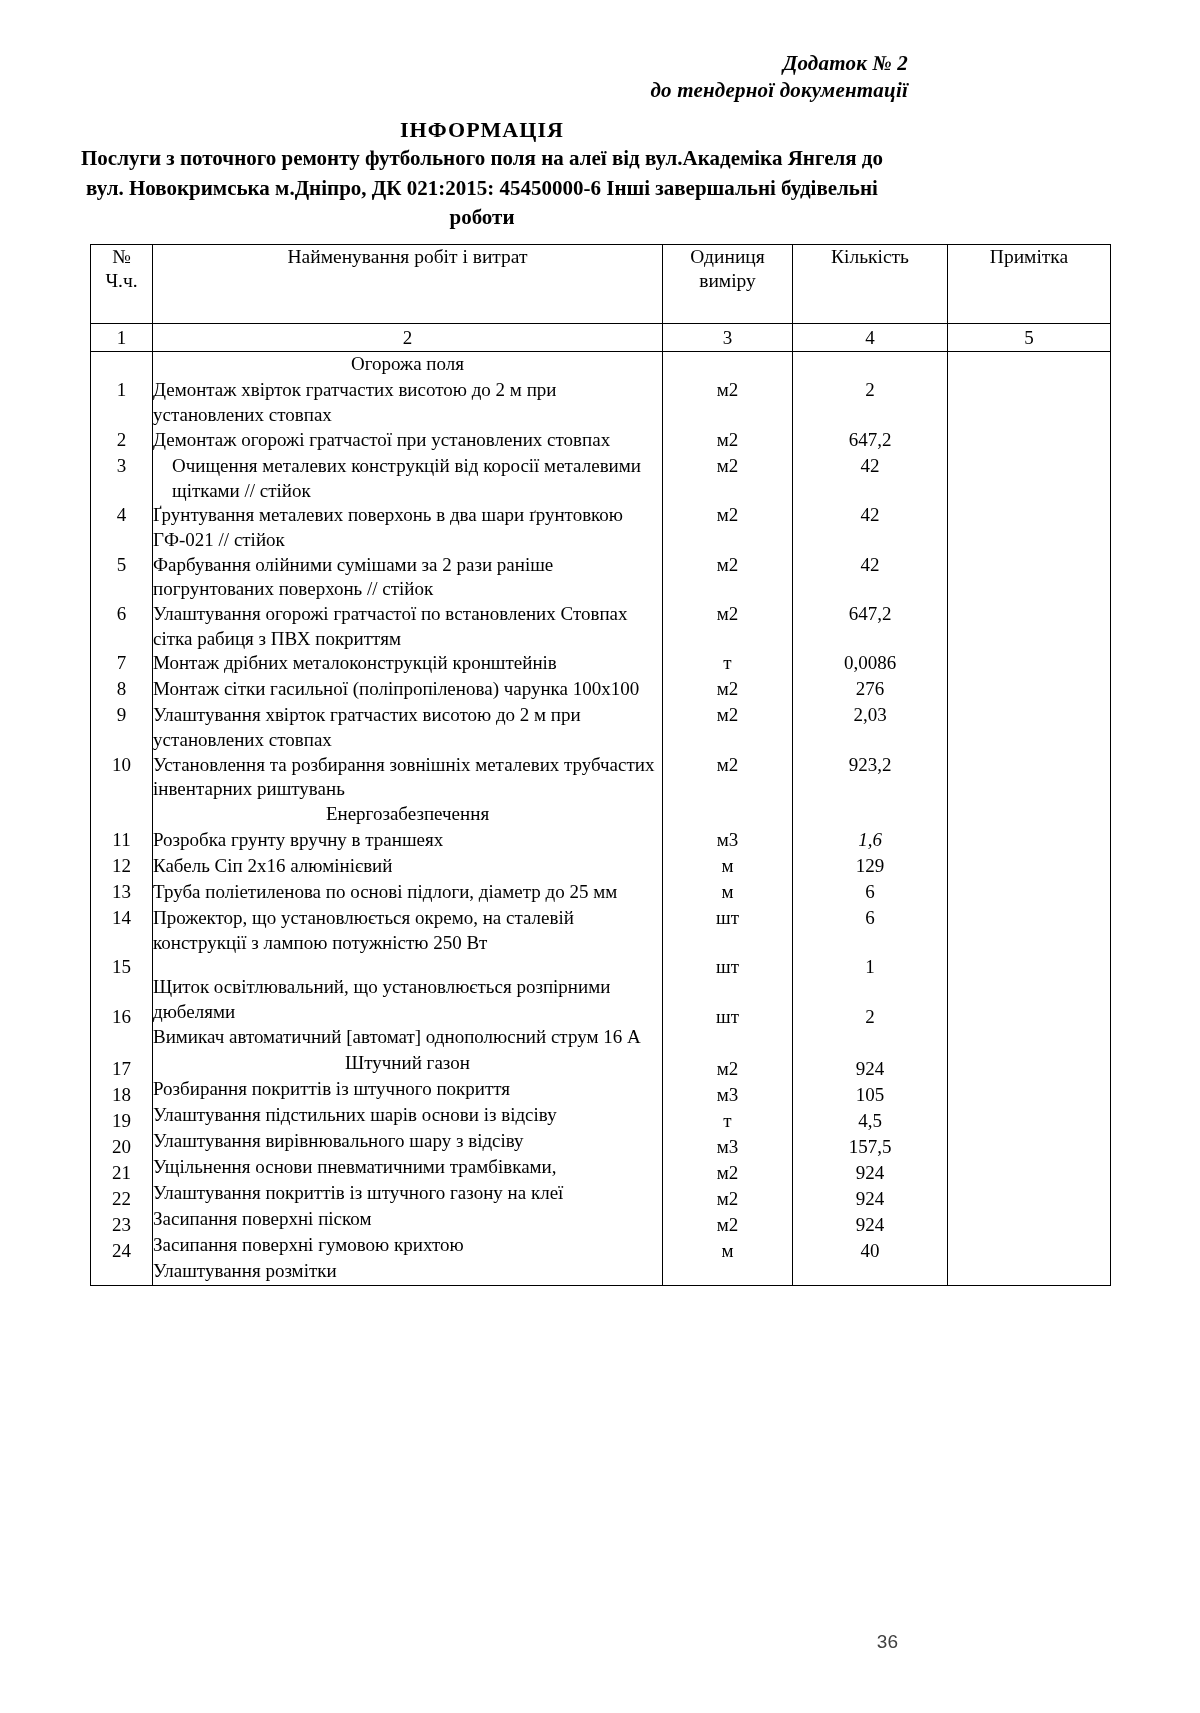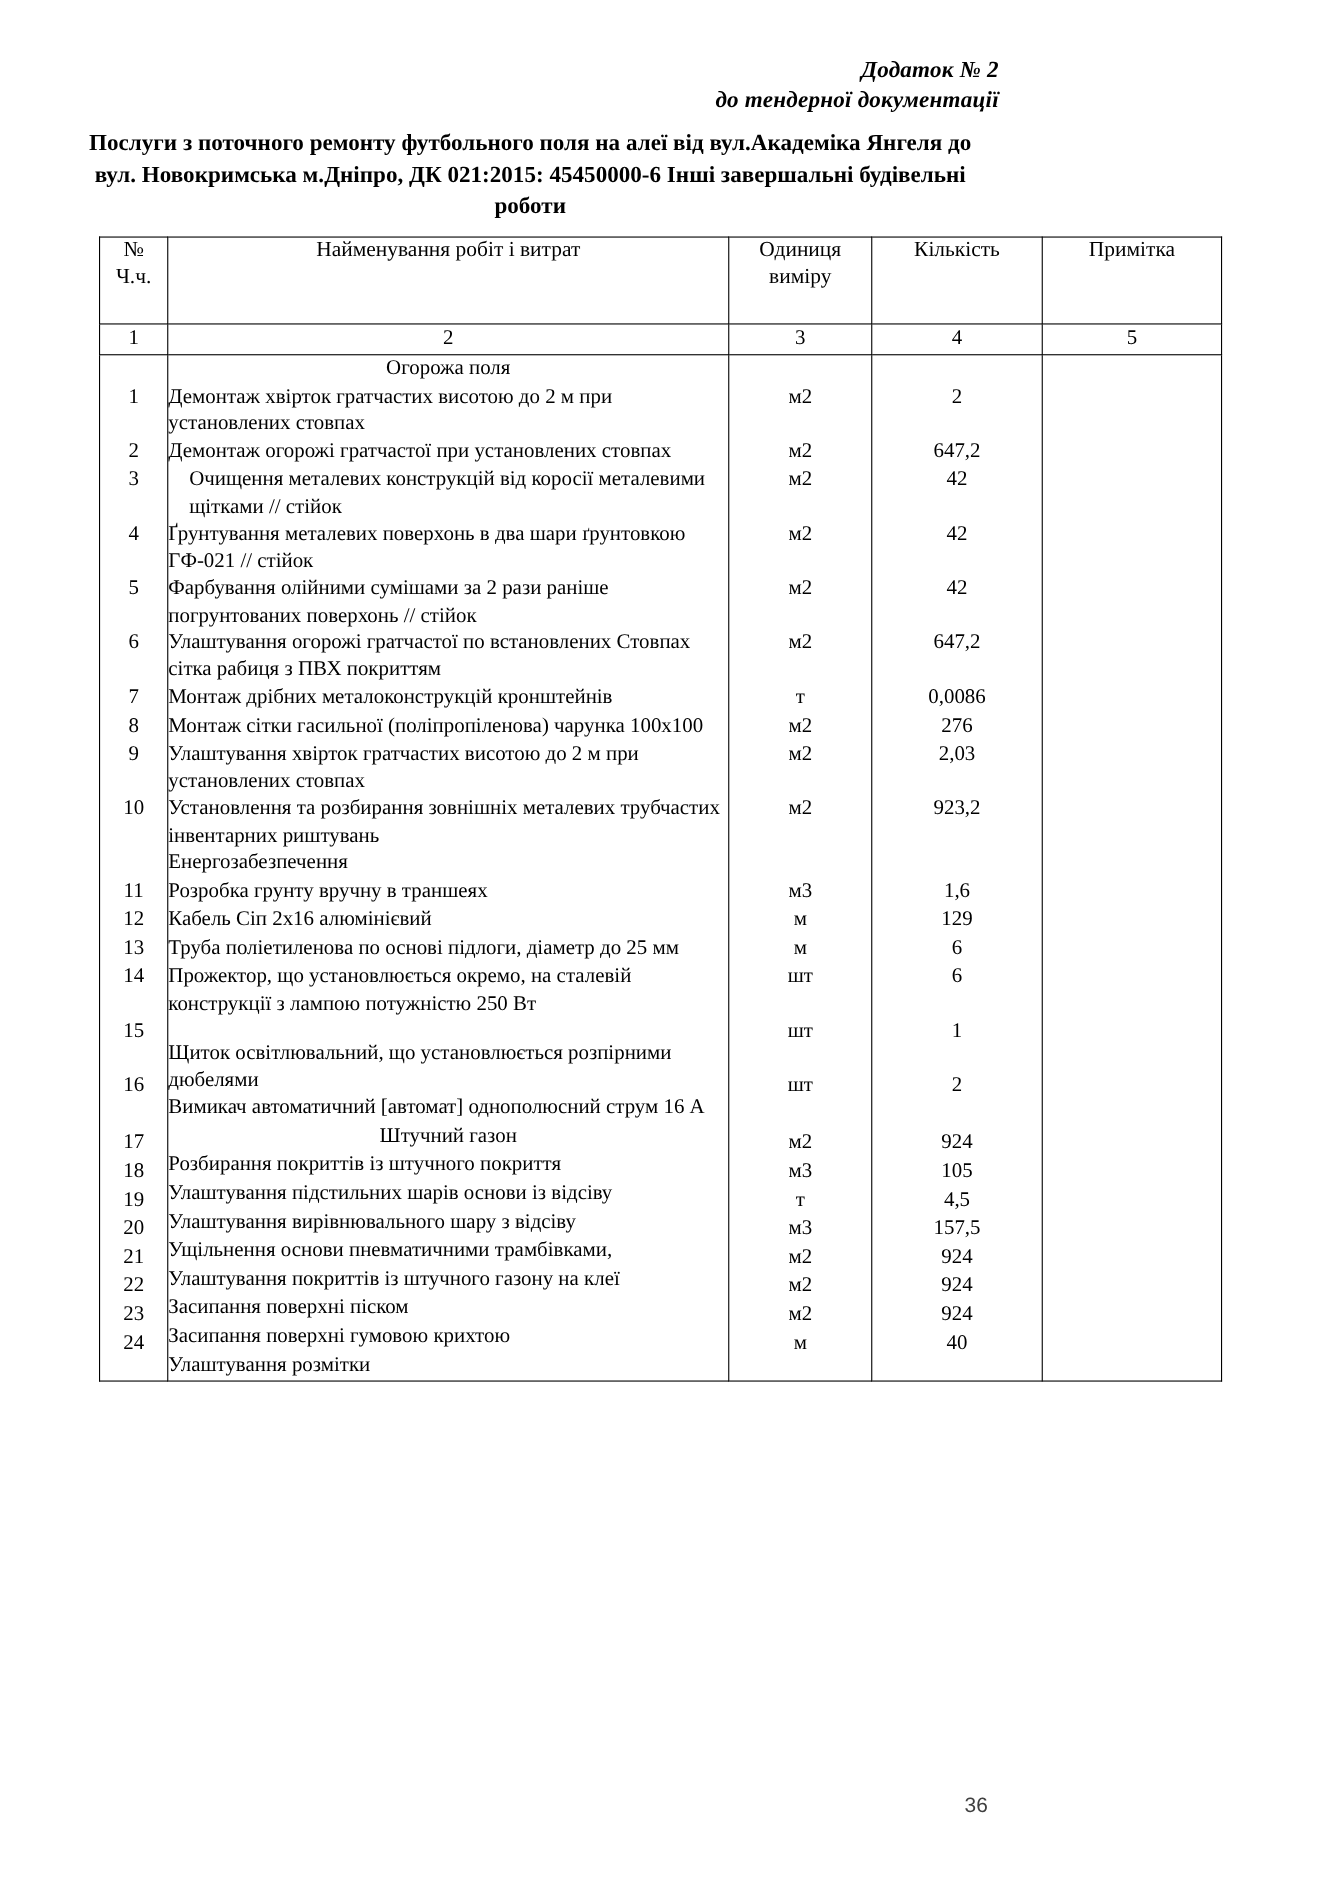--- a/index.html
+++ b/index.html
@@ -143,20 +143,21 @@
 <body>
 
 <div class="page">
 
   <div class="appendix">
     <div>Додаток № 2</div>
     <div>до тендерної документації</div>
   </div>
 
   <div class="title-block">
+    <div class="title-main">ІНФОРМАЦІЯ</div>
     <div class="title-subject">Послуги з поточного ремонту футбольного поля на алеї від вул.Академіка Янгеля до</div>
     <div class="title-subject">вул.  Новокримська м.Дніпро, ДК 021:2015: 45450000-6 Інші завершальні будівельні</div>
     <div class="title-subject">роботи</div>
   </div>
 
   <div class="tbl-wrap">
     <table class="spec">
       <colgroup>
         <col class="c-num">
           <col class="c-name">
@@ -222,21 +223,21 @@
               <div class="body-line" style="white-space: pre-wrap; height: 49.375px;">Демонтаж хвірток гратчастих висотою до 2 м при установлених стовпах</div>
               <div class="body-line" style="white-space: pre-wrap; height: 26px;">Демонтаж огорожі гратчастої при установлених стовпах</div>
               <div class="body-line" style="white-space: pre-wrap; height: 49.375px; margin-left: 19px;">Очищення металевих конструкцій від коросії металевими щітками // стійок</div>
               <div class="body-line" style="white-space: pre-wrap; height: 49.375px;">Ґрунтування металевих поверхонь в два шари ґрунтовкою ГФ-021 // стійок</div>
               <div class="body-line" style="white-space: pre-wrap; height: 49.375px;">Фарбування олійними сумішами за 2 рази раніше погрунтованих поверхонь // стійок</div>
               <div class="body-line" style="white-space: pre-wrap; height: 49.375px;">Улаштування огорожі гратчастої по встановлених Стовпах сітка рабиця з ПВХ покриттям</div>
               <div class="body-line" style="white-space: pre-wrap; height: 26px;">Монтаж дрібних металоконструкцій кронштейнів</div>
               <div class="body-line" style="white-space: pre-wrap; height: 26px;">Монтаж сітки гасильної (поліпропіленова) чарунка 100х100</div>
               <div class="body-line" style="white-space: pre-wrap; height: 49.375px;">Улаштування хвірток гратчастих висотою до 2 м при установлених стовпах</div>
               <div class="body-line" style="white-space: pre-wrap; height: 49.375px;">Установлення та розбирання зовнішніх металевих трубчастих інвентарних риштувань</div>
-              <div class="body-line section" style="text-align: left;">Енергозабезпечення</div>
+              <div class="body-line section" style="text-align: center;">Енергозабезпечення</div>
               <div class="body-line" style="white-space: pre-wrap; height: 26px;">Розробка грунту вручну в траншеях</div>
               <div class="body-line" style="white-space: pre-wrap; height: 26px;">Кабель Сіп 2х16 алюмінієвий</div>
               <div class="body-line" style="white-space: pre-wrap; height: 26px;">Труба поліетиленова по основі підлоги, діаметр до 25 мм</div>
               <div class="body-line" style="white-space: pre-wrap; height: 49.375px;">Прожектор, що установлюється окремо, на сталевій конструкції з лампою потужністю 250 Вт</div>
               <div class="body-line" style="white-space: pre-wrap; height: 49.375px; margin-top: 20px;">Щиток освітлювальний, що установлюється розпірними
 дюбелями</div>
               <div class="body-line" style="white-space: pre-wrap; height: 26px;">Вимикач автоматичний [автомат] однополюсний струм 16 А</div>
               <div class="body-line section" style="text-align: center;">Штучний газон</div>
               <div class="body-line" style="white-space: pre-wrap; height: 26px;">Розбирання покриттів із штучного покриття</div>
               <div class="body-line" style="white-space: pre-wrap; height: 26px;">Улаштування підстильних шарів основи із відсіву</div>
@@ -282,21 +283,21 @@
               <div class="body-line" style="height: 26px;">647,2</div>
               <div class="body-line" style="height: 49.375px;">42</div>
               <div class="body-line" style="height: 49.375px;">42</div>
               <div class="body-line" style="height: 49.375px;">42</div>
               <div class="body-line" style="height: 49.375px;">647,2</div>
               <div class="body-line" style="height: 26px;">0,0086</div>
               <div class="body-line" style="height: 26px;">276</div>
               <div class="body-line" style="height: 49.375px;">2,03</div>
               <div class="body-line" style="height: 49.375px;">923,2</div>
               <div class="body-line" style="height: 26px;">&nbsp;</div>
-              <div class="body-line" style="height: 26px;">1,6</div>
+              <div class="body-line" style="height: 26px; font-style: italic;">1,6</div>
               <div class="body-line" style="height: 26px;">129</div>
               <div class="body-line" style="height: 26px;">6</div>
               <div class="body-line" style="height: 49.375px;">6</div>
               <div class="body-line" style="height: 49.375px;">1</div>
               <div class="body-line" style="height: 26px;">2</div>
               <div class="body-line" style="height: 26px;">&nbsp;</div>
               <div class="body-line" style="height: 26px;">924</div>
               <div class="body-line" style="height: 26px;">105</div>
               <div class="body-line" style="height: 26px;">4,5</div>
               <div class="body-line" style="height: 26px;">157,5</div>

